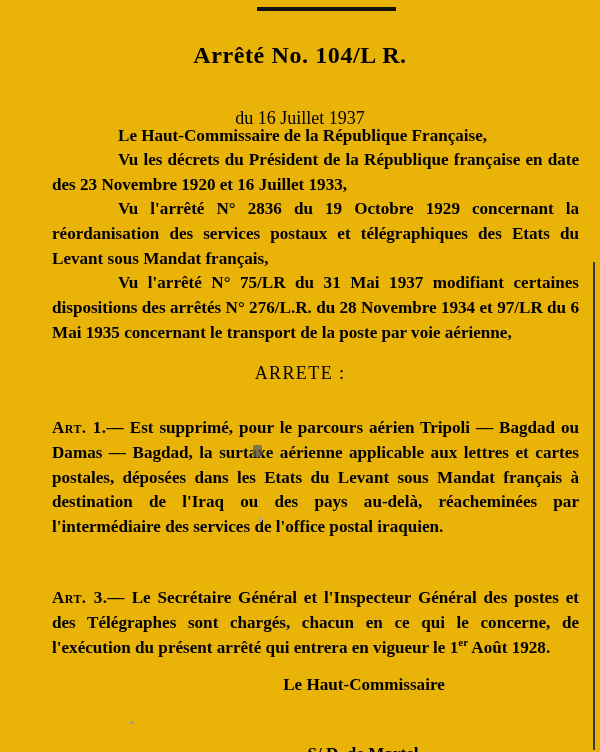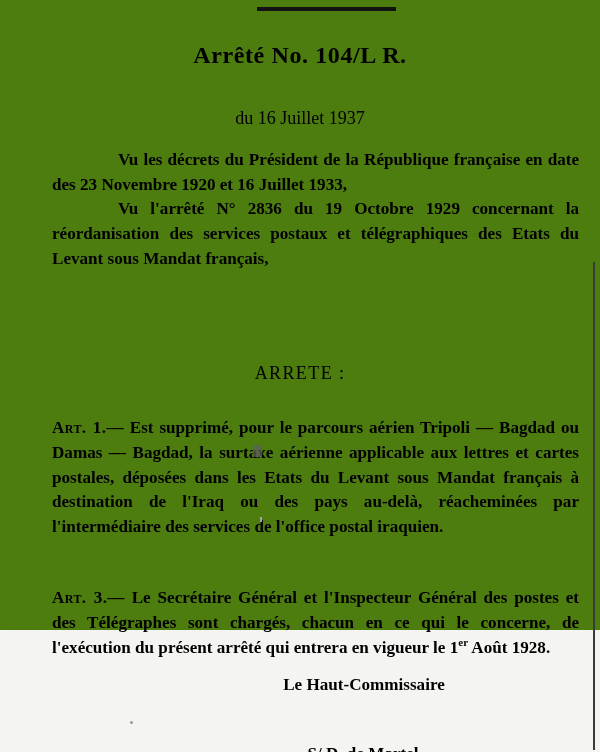--- a/index.html
+++ b/index.html
@@ -13,22 +13,22 @@
     font-family: "Liberation Serif", "DejaVu Serif", serif;
     color: #000000;
     overflow: hidden;
     position: relative;
   }
 
   #page {
     position: absolute;
     left: 0; top: 0;
     width: 600px;
-    height: 630px;
-    background: #4d7c0f;
+    height: 752px;
+    background: #eab308;
   }
 
   
   .top-rule {
     position: absolute;
     left: 257px;
     top: 7px;
     width: 139px;
     height: 4px;
     background: #121212;
@@ -155,29 +155,35 @@
 
 <div id="page">
 
   <div class="top-rule"></div>
   <div class="right-rule"></div>
 
   <div class="title">Arrêté No.  104/L R.</div>
 
   <div class="subtitle">du 16 Juillet 1937</div>
 
+  <div class="body-block" style="top:124px;">
+    <p class="para">Le Haut-Commissaire de la République Française,</p>
+  </div>
 
   <div class="body-block" style="top:148px;">
     <p class="para">Vu les décrets du Président de la République française en date des 23 Novembre 1920 et 16 Juillet 1933,</p>
   </div>
 
   <div class="body-block" style="top:197px;">
     <p class="para">Vu l'arrêté N° 2836 du 19 Octobre 1929 concernant la réordanisation des services postaux et télégraphiques des Etats du Levant sous Mandat français,</p>
   </div>
 
+  <div class="body-block" style="top:271px;">
+    <p class="para">Vu l'arrêté N° 75/LR du 31 Mai 1937 modifiant certaines dispositions des arrêtés N° 276/L.R. du 28 Novembre 1934 et 97/LR du 6 Mai 1935 concernant le transport de la poste par voie aérienne,</p>
+  </div>
 
   <div class="arrete-head">ARRETE :</div>
 
   <div class="body-block" style="top:416px;">
     <p class="para noindent"><span class="artmark">Art. 1.—</span><span> Est supprimé, pour le parcours aérien Tripoli — Bagdad ou Damas — Bagdad, la surtaxe aérienne applicable aux lettres et cartes postales, déposées dans les Etats du Levant sous Mandat français à destination de l'Iraq ou des pays au-delà, réacheminées par l'intermédiaire des services de l'office postal iraquien.</span></p>
   </div>
 
 
   <div class="body-block" style="top:586px;">
     <p class="para noindent"><span class="artmark">Art. 3.—</span><span> Le Secrétaire Général et l'Inspecteur Général des postes et des Télégraphes sont chargés, chacun en ce qui le concerne, de l'exécution du présent arrêté qui entrera en vigueur le 1</span><sup class="ord">er</sup><span> Août 1928.</span></p>

